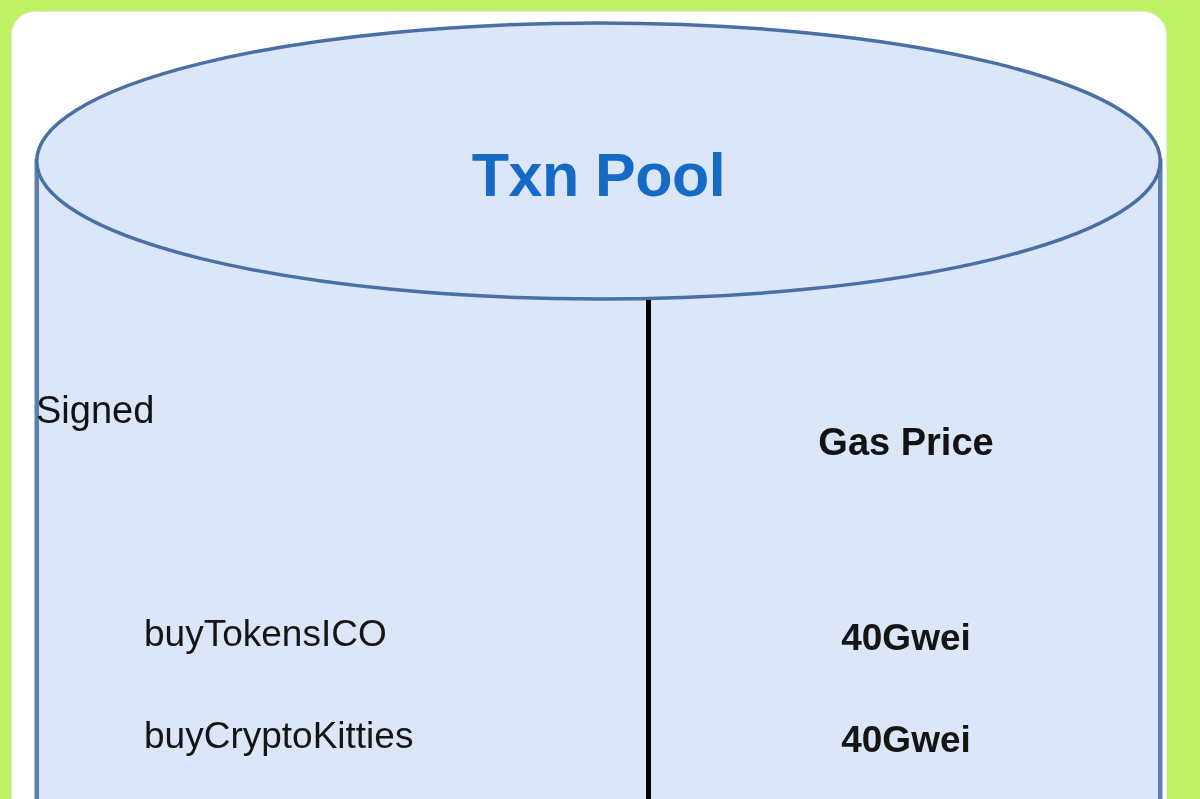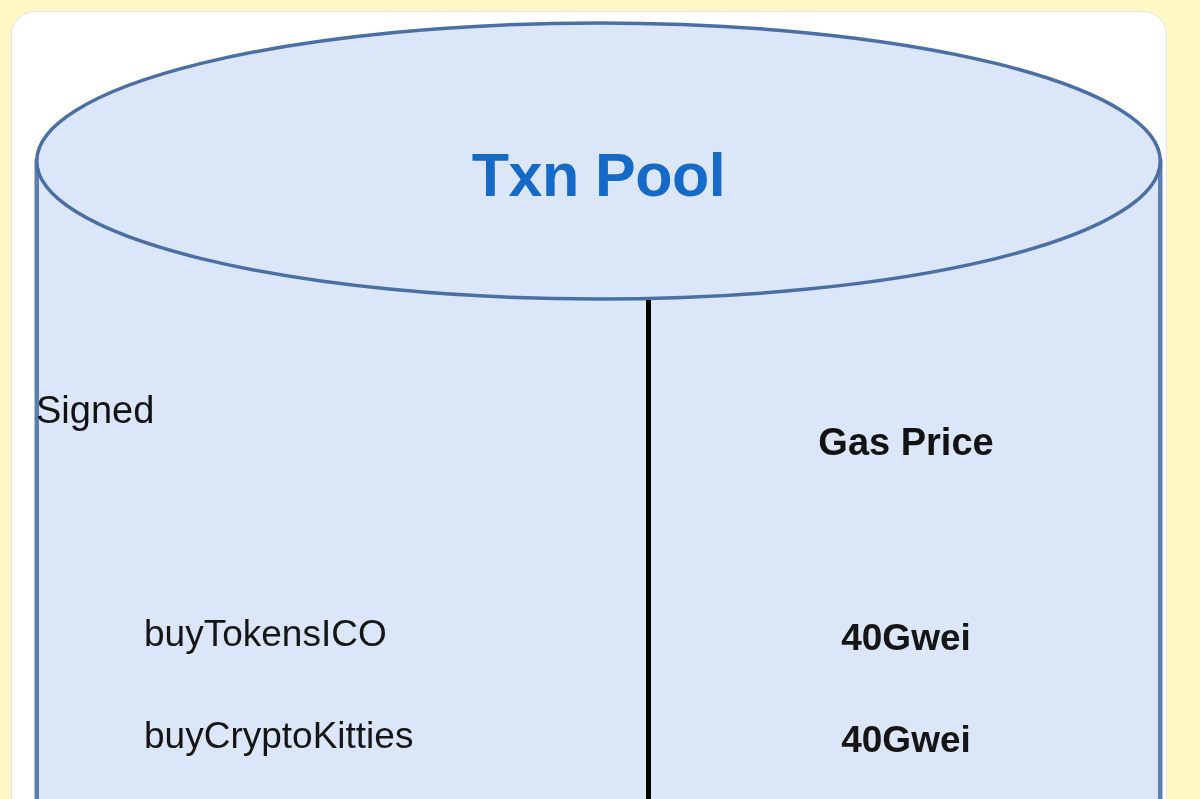--- a/index.html
+++ b/index.html
@@ -9,21 +9,21 @@
     background: #ffffff;
   }
   body {
     font-family: "Liberation Sans", sans-serif;
   }
 
   #stage {
     position: relative;
     width: 1200px;
     height: 799px;
-    background: #fef9c3;
+    background: #bef264;
     overflow: hidden;
   }
 
   
   .card {
     position: absolute;
     left: 11px;
     top: 11px;
     width: 1156px;
     height: 820px;

